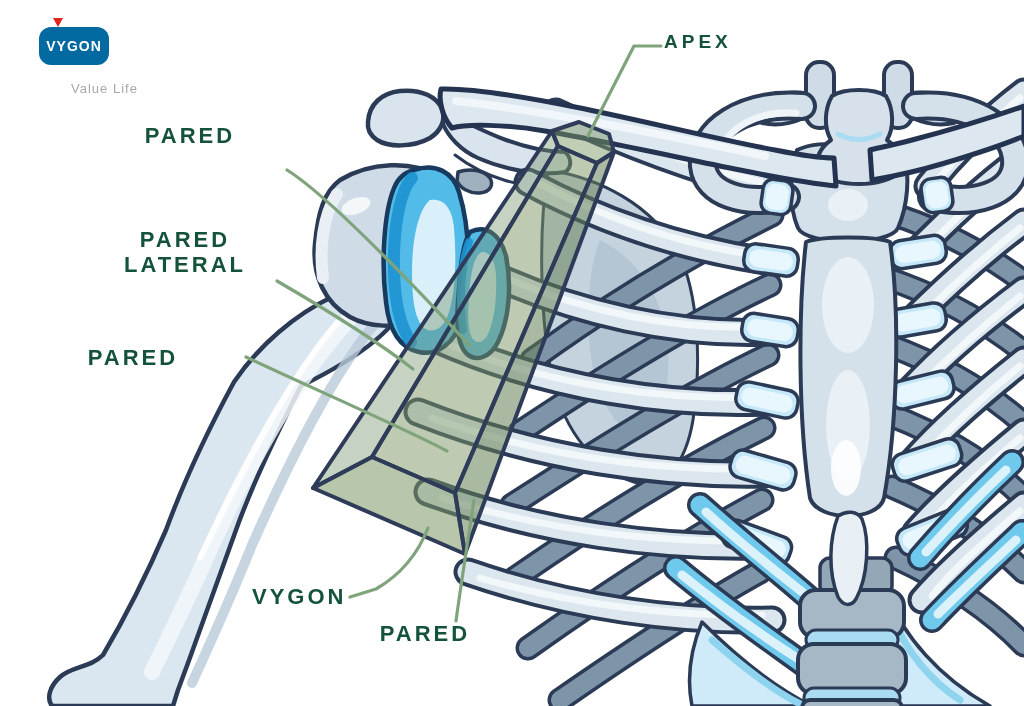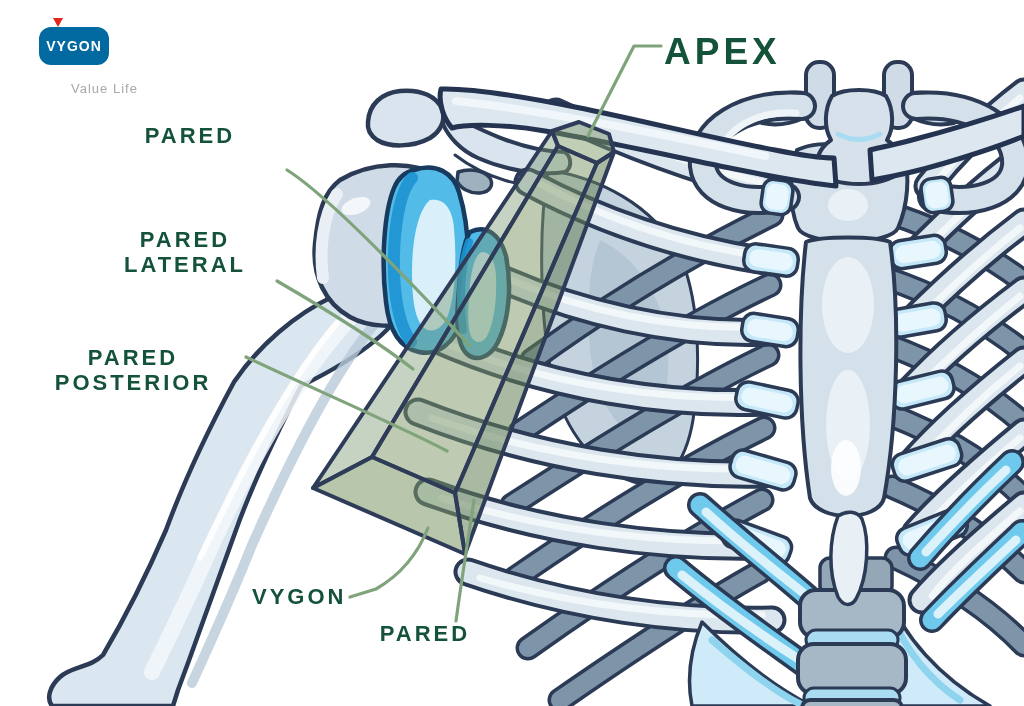--- a/index.html
+++ b/index.html
@@ -4,21 +4,21 @@
 <style>
   html,body{margin:0;padding:0;background:#fff;}
   .canvas{position:relative;width:1024px;height:706px;background:#ffffff;overflow:hidden;
           font-family:"Liberation Sans",sans-serif;}
   .scene{position:absolute;left:0;top:0;}
   .scene path,.scene rect,.scene polygon{stroke-linejoin:round;stroke-linecap:round;}
   
   .lbl{position:absolute;color:#14523a;font-weight:bold;font-size:22px;letter-spacing:3px;
        line-height:1.12;text-align:center;white-space:nowrap;z-index:5;}
   .lbl span{display:block;}
-  .lbl-apex{left:664px;top:31px;font-size:37px;letter-spacing:4px;text-align:left;}
+  .lbl-apex{left:664px;top:31px;font-size:19px;letter-spacing:4px;text-align:left;}
   .lbl-ant{left:75px;top:124px;width:230px;}
   .lbl-lat{left:75px;top:228px;width:220px;}
   .lbl-post{left:23px;top:346px;width:220px;}
   .lbl-base{left:252px;top:585px;text-align:left;}
   .lbl-med{left:315px;top:622px;width:220px;}
   
   .logo{position:absolute;left:0;top:0;width:180px;height:80px;z-index:6;}
   .logo-pill{position:absolute;left:39px;top:27px;width:70px;height:38px;background:#0369a1;
              border-radius:12px;display:flex;align-items:center;justify-content:center;}
   .logo-brand{color:#ffffff;font-weight:bold;font-size:14px;letter-spacing:1px;}
@@ -272,21 +272,20 @@
   </div>
   <div class="lbl lbl-ant">
     <span>PARED</span>
   </div>
   <div class="lbl lbl-lat">
     <span>PARED</span>
     <span>LATERAL</span>
   </div>
   <div class="lbl lbl-post">
     <span>PARED</span>
-    <span>POSTERIOR</span>
   </div>
   <div class="lbl lbl-base">
     <span>VYGON</span>
   </div>
   <div class="lbl lbl-med">
     <span>PARED</span>
   </div>
 
   <div class="logo">
     <div class="logo-drop"></div>

